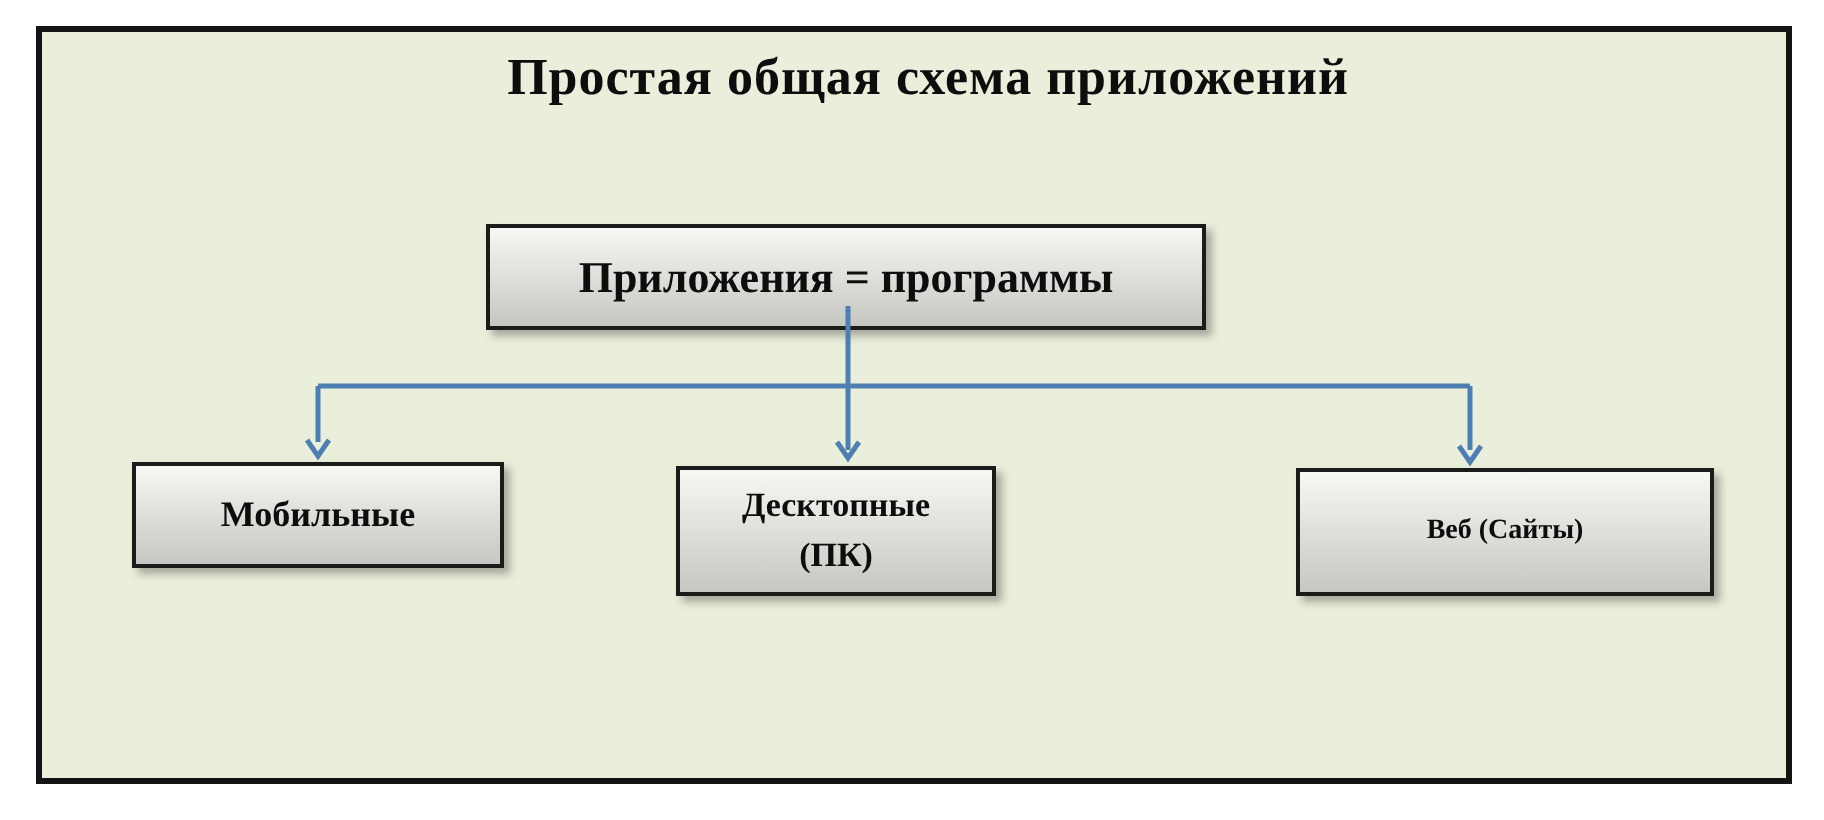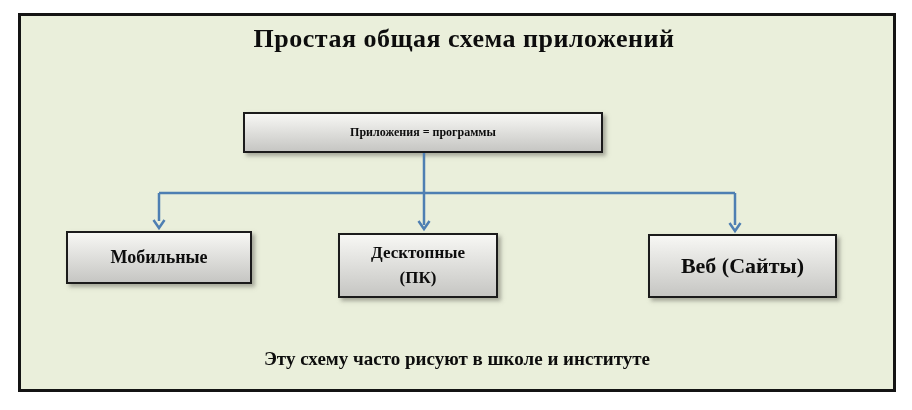--- a/index.html
+++ b/index.html
@@ -37,24 +37,24 @@
     background: linear-gradient(to bottom, var(--box-top, #f7f7f4), var(--box-bottom, #c6c6c3));
     box-shadow: 3px 3px 4px rgba(110,110,100,0.55);
     display: flex;
     flex-direction: column;
     align-items: center;
     justify-content: center;
     font-weight: bold;
     color: #0d0d0d;
     text-align: center;
   }
-  .node-root   { left: 243px; top: 112px; width: 360px; height: 41px; font-size: 12px; }
+  .node-root   { left: 243px; top: 112px; width: 360px; height: 53px; font-size: 22px; }
   .node-mobile { left: 66px;  top: 231px; width: 186px; height: 53px; font-size: 18px; justify-content: center; }
   .node-desktop{ left: 338px; top: 233px; width: 160px; height: 65px; font-size: 17px; line-height: 1.45; }
-  .node-web    { left: 648px; top: 234px; width: 189px; height: 64px; font-size: 22px; }
+  .node-web    { left: 648px; top: 234px; width: 209px; height: 64px; font-size: 14px; }
   .connector-svg {
     position: absolute;
     left: 0; top: 0;
     width: 912px; height: 410px;
     pointer-events: none;
   }
   .connector-svg path, .connector-svg line {
     stroke: var(--connector, #4e7fb2);
     stroke-width: 2.5;
     fill: none;
@@ -103,15 +103,14 @@
 
   <div class="node node-desktop">
     <span>Десктопные</span>
     <span>(ПК)</span>
   </div>
 
   <div class="node node-web">
     <span>Веб (Сайты)</span>
   </div>
 
-  <div class="caption">Эту схему часто рисуют в школе и институте</div>
 
 </div>
 
 </body></html>

